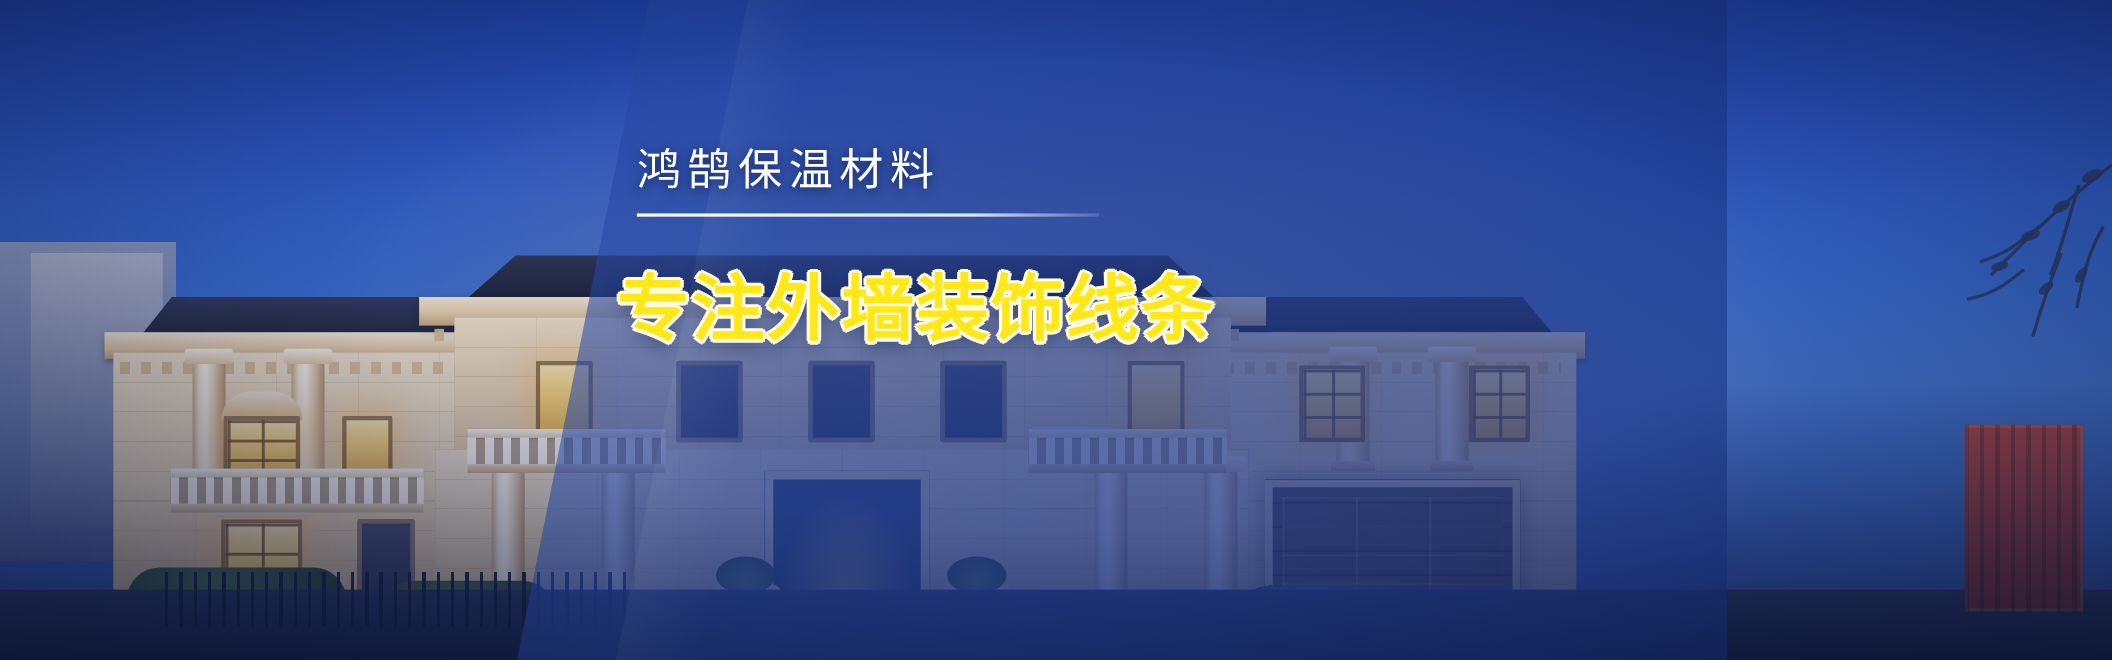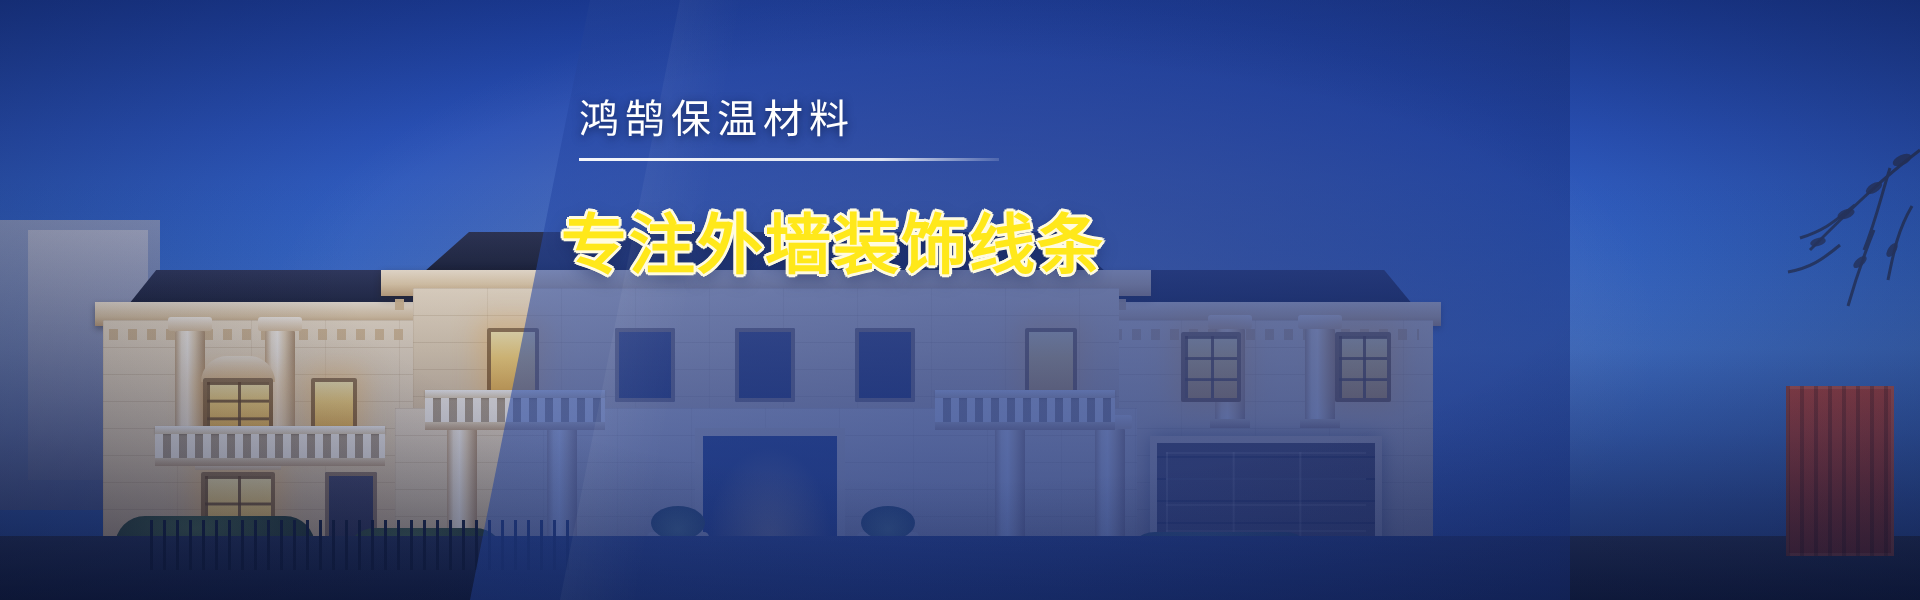--- a/index.html
+++ b/index.html
@@ -284,20 +284,21 @@
   
   .content{
     position:absolute;left:555px;top:96px;width:900px;
     text-align:left;
   }
   .brand{
     font-size:40px;line-height:1.16;color:#ffffff;letter-spacing:6px;
     font-weight:400;
     text-shadow:0 2px 10px rgba(10,22,60,.75);
     padding-left:24px;
+    margin-top:36px;
   }
   .rule{
     margin:16px 0 16px 24px;width:420px;height:3px;
     background:linear-gradient(90deg,rgba(255,255,255,.95) 0%,rgba(255,255,255,.85) 72%,rgba(255,255,255,.15) 100%);
   }
   .headline{
     font-size:66px;line-height:1.12;font-weight:700;letter-spacing:2px;
     color:#ffe81a;
     padding-left:6px;
     text-shadow:

